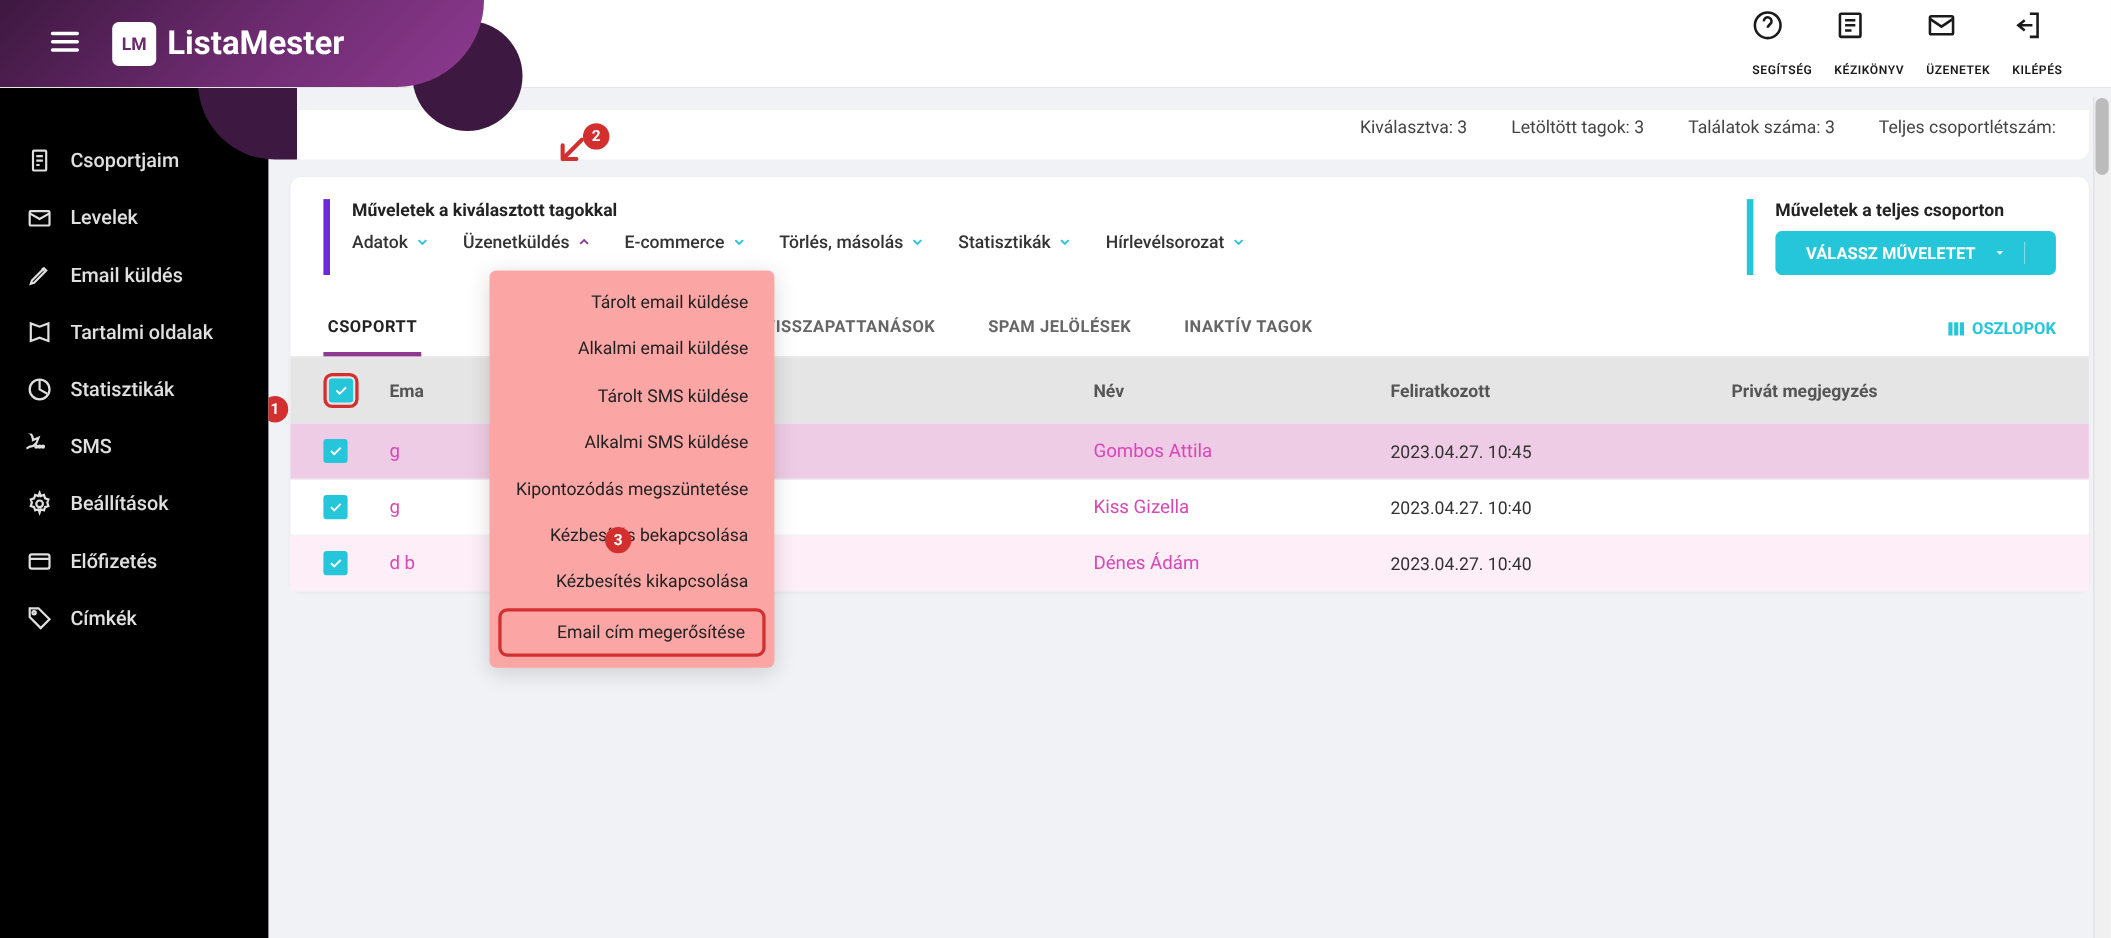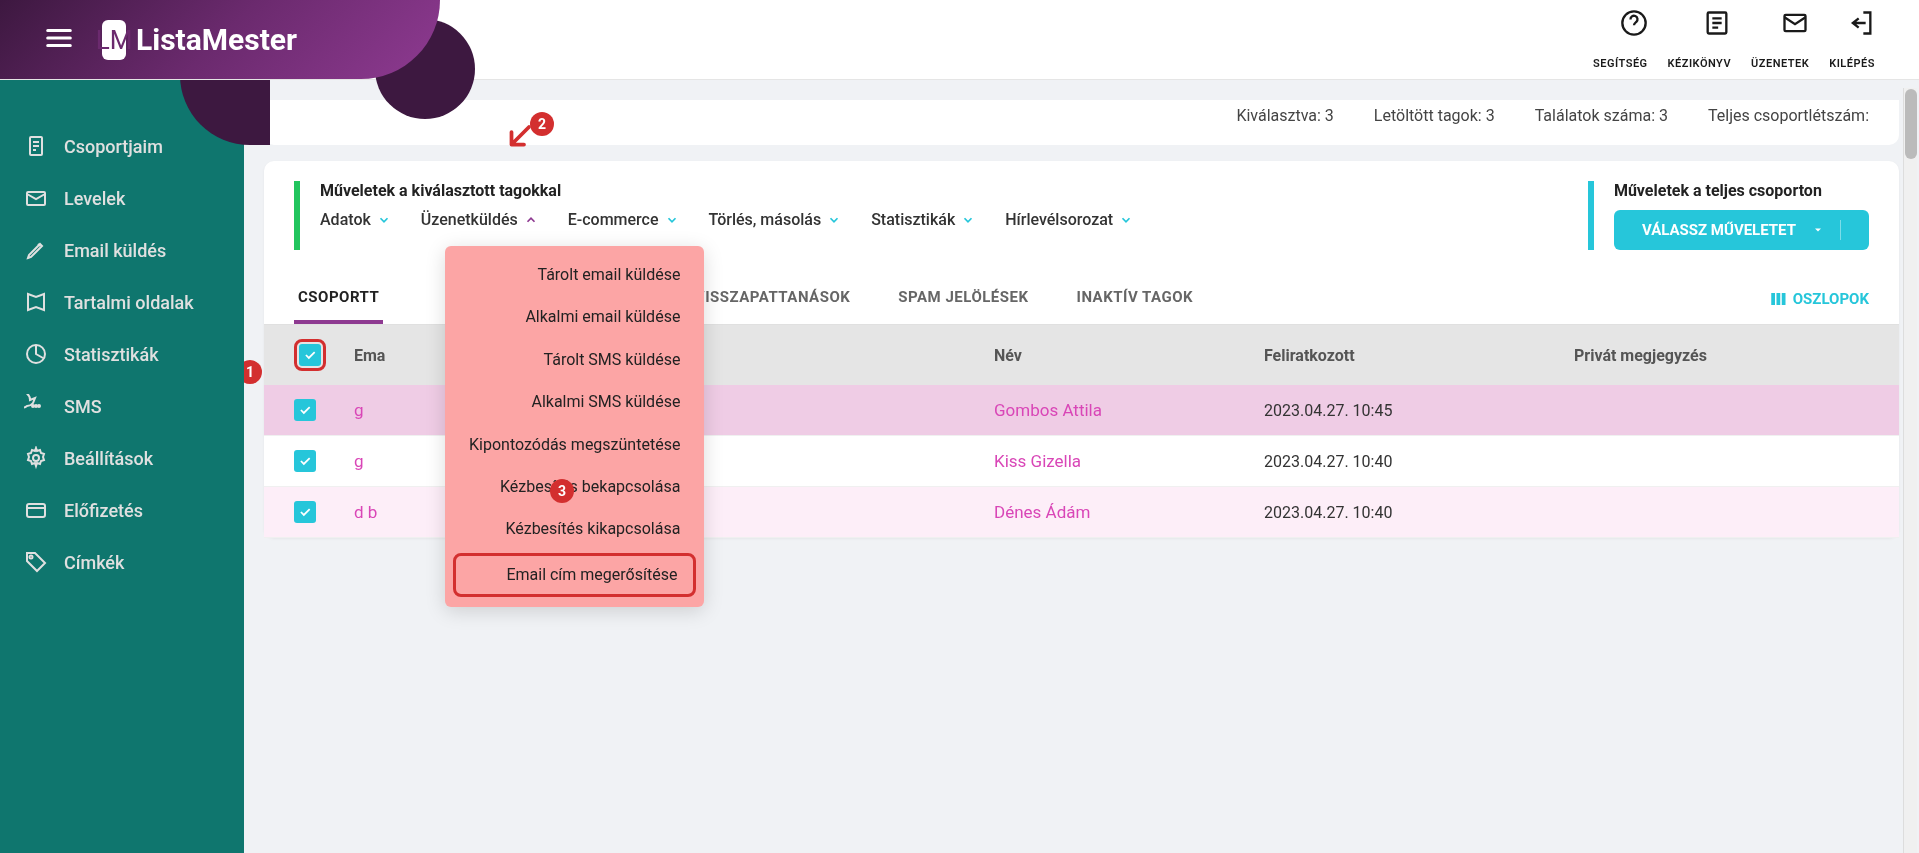--- a/index.html
+++ b/index.html
@@ -5,43 +5,43 @@
 * { margin: 0; padding: 0; box-sizing: border-box; font-family: -apple-system, BlinkMacSystemFont, "Segoe UI", Roboto, sans-serif; }
 body { background: #f0f2f5; overflow: hidden; }
 .app { display: flex; width: 1919px; height: 853px; position: relative; }
 
 .header { position: absolute; top: 0; left: 0; right: 0; height: 80px; background: #fff; z-index: 10; display: flex; justify-content: space-between; align-items: center; border-bottom: 1px solid #e5e5e5; }
 .header-left { width: 440px; height: 100%; background: linear-gradient(135deg, #3d1840 0%, #6b2a6e 50%, #8e3a91 100%); border-radius: 0 0 120px 0; display: flex; align-items: center; padding-left: 44px; gap: 28px; position: relative; }
 .header-left::after { content: ""; position: absolute; right: -35px; bottom: -40px; width: 100px; height: 100px; background: #3d1840; border-radius: 50%; z-index: -1; }
 .hamburger { color: #fff; cursor: pointer; }
 .hamburger svg { width: 30px; height: 30px; }
 .logo { display: flex; align-items: center; gap: 10px; }
-.logo-icon { width: 24px; height: 40px; background: #fff; border-radius: 6px; display: flex; align-items: center; justify-content: center; color: #6b2a6e; font-weight: 400; font-size: 26px; }
+.logo-icon { width: 40px; height: 40px; background: #fff; border-radius: 6px; display: flex; align-items: center; justify-content: center; color: #6b2a6e; font-weight: 700; font-size: 16px; }
 .logo-text { color: #fff; font-size: 30px; font-weight: 700; }
 .header-right { display: flex; gap: 20px; padding-right: 44px; }
-.hicon { display: flex; flex-direction: column; align-items: flex-end; gap: 20px; cursor: pointer; color: #1a1a1a; }
+.hicon { display: flex; flex-direction: column; align-items: flex-start; gap: 20px; cursor: pointer; color: #1a1a1a; }
 .hicon svg { width: 28px; height: 28px; stroke: #1a1a1a; fill: none; stroke-width: 2; }
 .hicon span { font-size: 11px; font-weight: 600; letter-spacing: 0.5px; }
 
-.sidebar { width: 244px; background: #0f766e; padding-top: 120px; z-index: 5; position: relative; }
+.sidebar { width: 244px; background: #000000; padding-top: 120px; z-index: 5; position: relative; }
 .sidebar::before { content: ""; position: absolute; top: 75px; left: 180px; width: 90px; height: 70px; background: #3d1840; border-radius: 0 0 0 80px; }
 .nav-item { display: flex; align-items: center; gap: 16px; padding: 14px 24px; color: #e0e0e0; cursor: pointer; font-size: 18px; font-weight: 500; }
 .nav-item svg { width: 24px; height: 24px; stroke: #e0e0e0; fill: none; stroke-width: 2; flex-shrink: 0; }
 
 .main { flex: 1; padding: 100px 20px 20px 20px; overflow: hidden; position: relative; }
 .scrollbar-track { position: absolute; right: 2px; top: 88px; bottom: 0; width: 14px; background: #f0f0f0; border-left: 1px solid #ddd; }
 .scrollbar-thumb { width: 12px; height: 70px; background: #bbb; border-radius: 6px; margin: 1px; }
 
 .stats-bar { display: flex; justify-content: flex-end; gap: 40px; padding: 6px 30px 20px; font-size: 16px; color: #444; background: #fff; border-radius: 0 0 10px 10px; margin-bottom: 16px; }
 .stats-bar span { white-space: nowrap; }
 
 .card { background: #fff; border-radius: 10px; padding: 20px 0 0 0; box-shadow: 0 1px 3px rgba(0,0,0,0.05); }
 
 .actions-row { display: flex; justify-content: space-between; padding: 0 30px 12px; }
-.actions-left { border-left: 6px solid #22c55e; padding-left: 20px; }
+.actions-left { border-left: 6px solid #6d28d9; padding-left: 20px; }
 .actions-right { border-left: 6px solid #26c6da; padding-left: 20px; }
 .actions-title { font-size: 16px; font-weight: 700; color: #222; margin-bottom: 10px; }
 .filter-row { display: flex; gap: 30px; align-items: center; position: relative; }
 .filter { display: flex; align-items: center; gap: 6px; cursor: pointer; font-size: 16px; color: #333; font-weight: 500; }
 .filter svg { width: 14px; height: 14px; }
 .chev-down { stroke: #26c6da; fill: none; stroke-width: 3; }
 .chev-up { stroke: #8e3a91; fill: none; stroke-width: 3; }
 .btn-choose { background: #26c6da; color: #fff; border: none; padding: 10px 28px; border-radius: 6px; font-size: 15px; font-weight: 700; cursor: pointer; display: flex; align-items: center; gap: 16px; }
 .btn-choose::after { content: ""; width: 1px; height: 20px; background: rgba(255,255,255,0.4); }
 .btn-arrow { width: 12px; height: 12px; }

